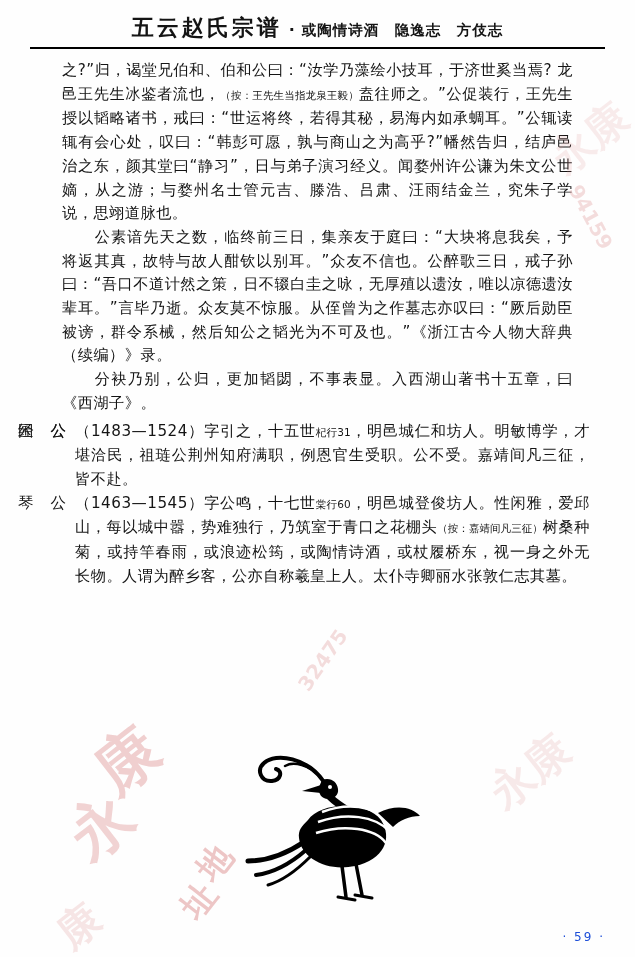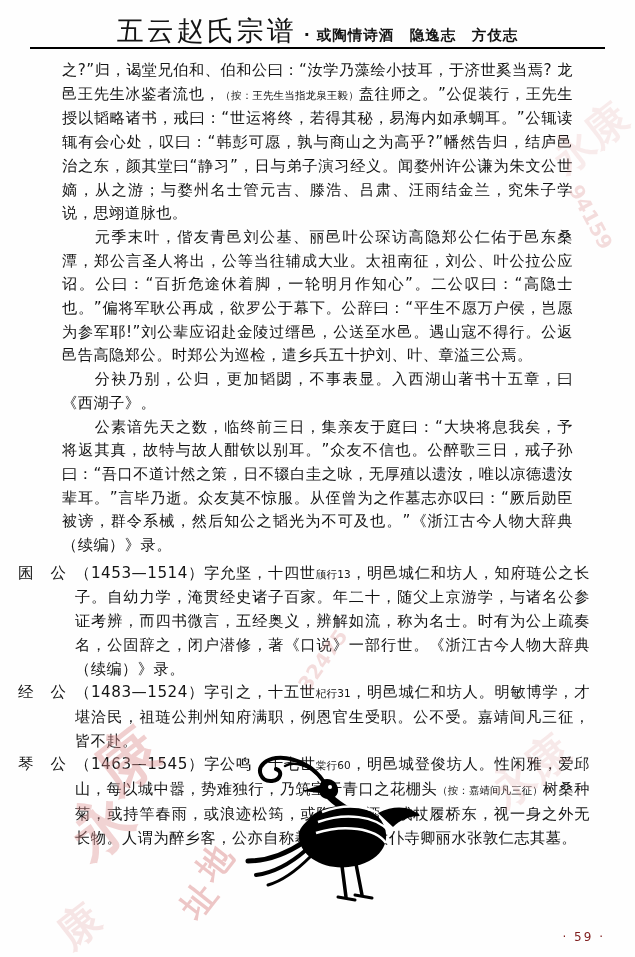--- a/index.html
+++ b/index.html
@@ -1,20 +1,20 @@
 <!DOCTYPE html>
 <html><head>
 <meta charset="utf-8">
 <style>
   html,body{margin:0;padding:0;background:#dcdcdc;}
   .page{position:relative;width:635px;height:957px;background:#fefefe;overflow:hidden;
         font-family:"DejaVu Sans",sans-serif;color:#141414;}
   
   .hdr{position:absolute;top:13px;left:0;right:0;text-align:center;white-space:nowrap;}
-  .hdr .title{font-size:27px;font-weight:normal;letter-spacing:3px;}
+  .hdr .title{font-size:22px;font-weight:bold;letter-spacing:3px;}
   .hdr .sep{font-size:16px;margin:0 7px;font-weight:bold;}
   .hdr .subtitle{font-size:14.5px;font-weight:bold;letter-spacing:1px;}
   .rule{position:absolute;top:47px;left:30px;right:30px;height:2px;background:#000;}
   
   .bodytext{position:absolute;top:59px;left:0;right:0;}
   #paragraphs{margin-left:62px;margin-right:62px;text-align:justify;
               font-size:15.2px;line-height:23.7px;letter-spacing:0.5px;}
   .para{margin:0;}
   .para.indent{text-indent:2.15em;}
   .small-note{font-size:10.5px;letter-spacing:0;}
@@ -23,46 +23,44 @@
   .entry-label{position:absolute;left:18px;top:1px;width:48px;display:flex;
                justify-content:space-between;font-size:15.5px;letter-spacing:0;}
   .entry-body{margin-left:75px;margin-right:45px;text-align:justify;
               font-size:15.2px;line-height:23.7px;letter-spacing:0.5px;}
   
   .bird{position:absolute;left:238px;top:750px;width:190px;height:170px;}
   
   .wm{position:absolute;color:#dd8f8f;font-weight:bold;pointer-events:none;
       transform-origin:center;white-space:nowrap;}
   
-  .footer{position:absolute;right:30px;bottom:13px;font-size:12px;letter-spacing:2px;color:#7f1d1d;}
+  .footer{position:absolute;right:30px;bottom:13px;font-size:12px;letter-spacing:2px;color:#1d4ed8;}
 </style>
 </head>
 <body>
 
 <div class="page">
 
   <div class="hdr">
     <span class="title">五云赵氏宗谱</span><span class="sep">·</span><span class="subtitle">或陶情诗酒　隐逸志　方伎志</span>
   </div>
   <div class="rule"></div>
 
   <div class="bodytext">
     <div id="paragraphs">
         <div class="para"><span>之?”归，谒堂兄伯和、伯和公曰：“汝学乃藻绘小技耳，于济世奚当焉? 龙邑王先生冰鉴者流也，</span><span class="small-note">（按：王先生当指龙泉王毅）</span><span>盍往师之。”公促装行，王先生授以韬略诸书，戒曰：“世运将终，若得其秘，易海内如承蜩耳。”公辄读辄有会心处，叹曰：“韩彭可愿，孰与商山之为高乎?”幡然告归，结庐邑治之东，颜其堂曰“静习”，日与弟子演习经义。闻婺州许公谦为朱文公世嫡，从之游；与婺州名士管元吉、滕浩、吕肃、汪雨结金兰，究朱子学说，思翊道脉也。</span></div>
-        <div class="para indent"><span>元季末叶，偕友青邑刘公基、丽邑叶公琛访高隐郑公仁佑于邑东桑潭，郑公言圣人将出，公等当往辅成大业。太祖南征，刘公、叶公拉公应诏。公曰：“百折危途休着脚，一轮明月作知心”。二公叹曰：“高隐士也。”偏将军耿公再成，欲罗公于幕下。公辞曰：“平生不愿万户侯，岂愿为参军耶!”刘公辈应诏赴金陵过缙邑，公送至水邑。遇山寇不得行。公返邑告高隐郑公。时郑公为巡检，遣乡兵五十护刘、叶、章溢三公焉。</span></div>
+        <div class="para indent"><span>公素谙先天之数，临终前三日，集亲友于庭曰：“大块将息我矣，予将返其真，故特与故人酣钦以别耳。”众友不信也。公醉歌三日，戒子孙曰：“吾口不道计然之策，日不辍白圭之咏，无厚殖以遗汝，唯以凉德遗汝辈耳。”言毕乃逝。众友莫不惊服。从侄曾为之作墓志亦叹曰：“厥后勋臣被谤，群令系械，然后知公之韬光为不可及也。”《浙江古今人物大辞典（续编）》录。</span></div>
         <div class="para indent"><span>分袂乃别，公归，更加韬閟，不事表显。入西湖山著书十五章，曰《西湖子》。</span></div>
-        <div class="para indent"><span>公素谙先天之数，临终前三日，集亲友于庭曰：“大块将息我矣，予将返其真，故特与故人酣钦以别耳。”众友不信也。公醉歌三日，戒子孙曰：“吾口不道计然之策，日不辍白圭之咏，无厚殖以遗汝，唯以凉德遗汝辈耳。”言毕乃逝。众友莫不惊服。从侄曾为之作墓志亦叹曰：“厥后勋臣被谤，群令系械，然后知公之韬光为不可及也。”《浙江古今人物大辞典（续编）》录。</span></div>
       </div>
     <div id="entries">
         <div class="entry">
           <div class="entry-label">
             <span>囷</span>
             <span>公</span>
           </div>
-          <div class="entry-body"><span>（1453—1514）字允坚，十四世</span><span class="small-note">颀行13</span><span>，明邑城仁和坊人，知府琏公之长子。自幼力学，淹贯经史诸子百家。年二十，随父上京游学，与诸名公参证考辨，而四书微言，五经奥义，辨解如流，称为名士。时有为公上疏奏名，公固辞之，闭户潜修，著《口说》一部行世。《浙江古今人物大辞典（续编）》录。</span></div>
         </div>
         <div class="entry">
           <div class="entry-label">
             <span>经</span>
             <span>公</span>
           </div>
           <div class="entry-body"><span>（1483—1524）字引之，十五世</span><span class="small-note">杞行31</span><span>，明邑城仁和坊人。明敏博学，才堪洽民，祖琏公荆州知府满职，例恩官生受职。公不受。嘉靖间凡三征，皆不赴。</span></div>
         </div>
         <div class="entry">
           <div class="entry-label">

